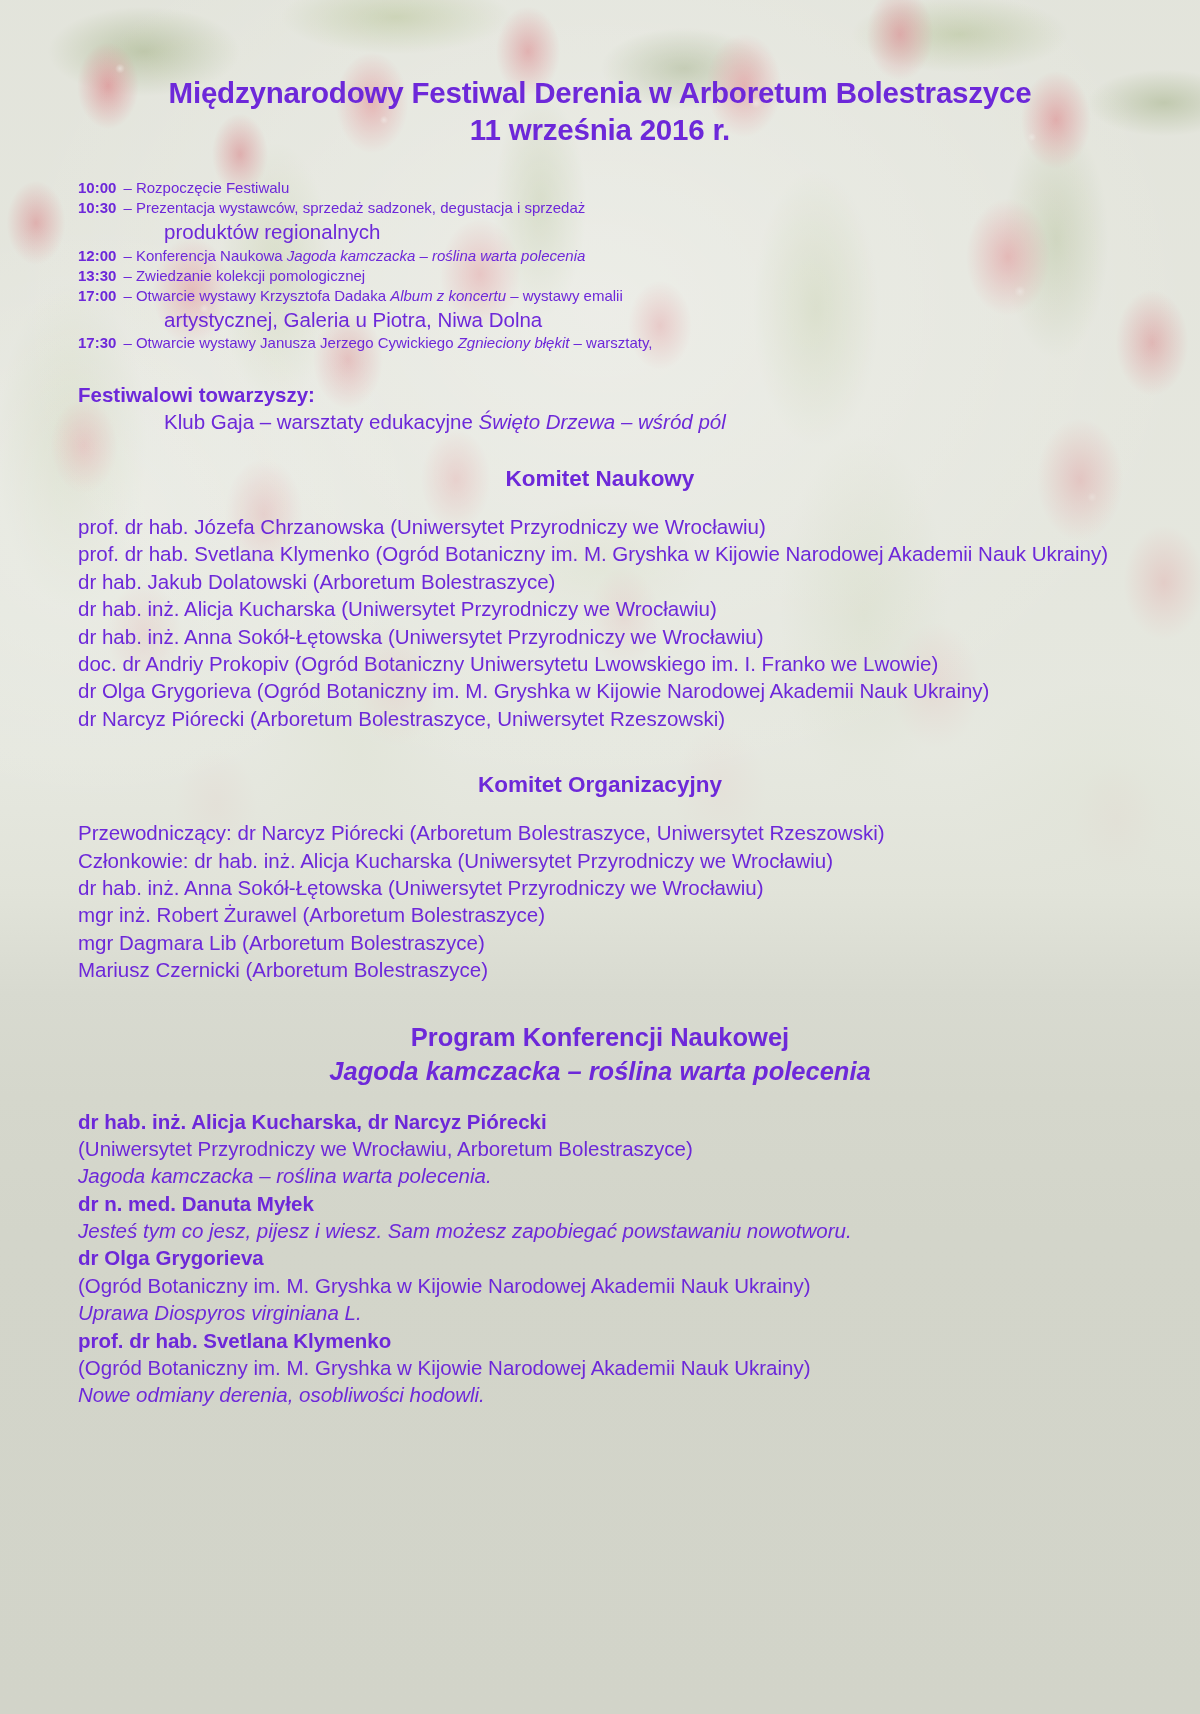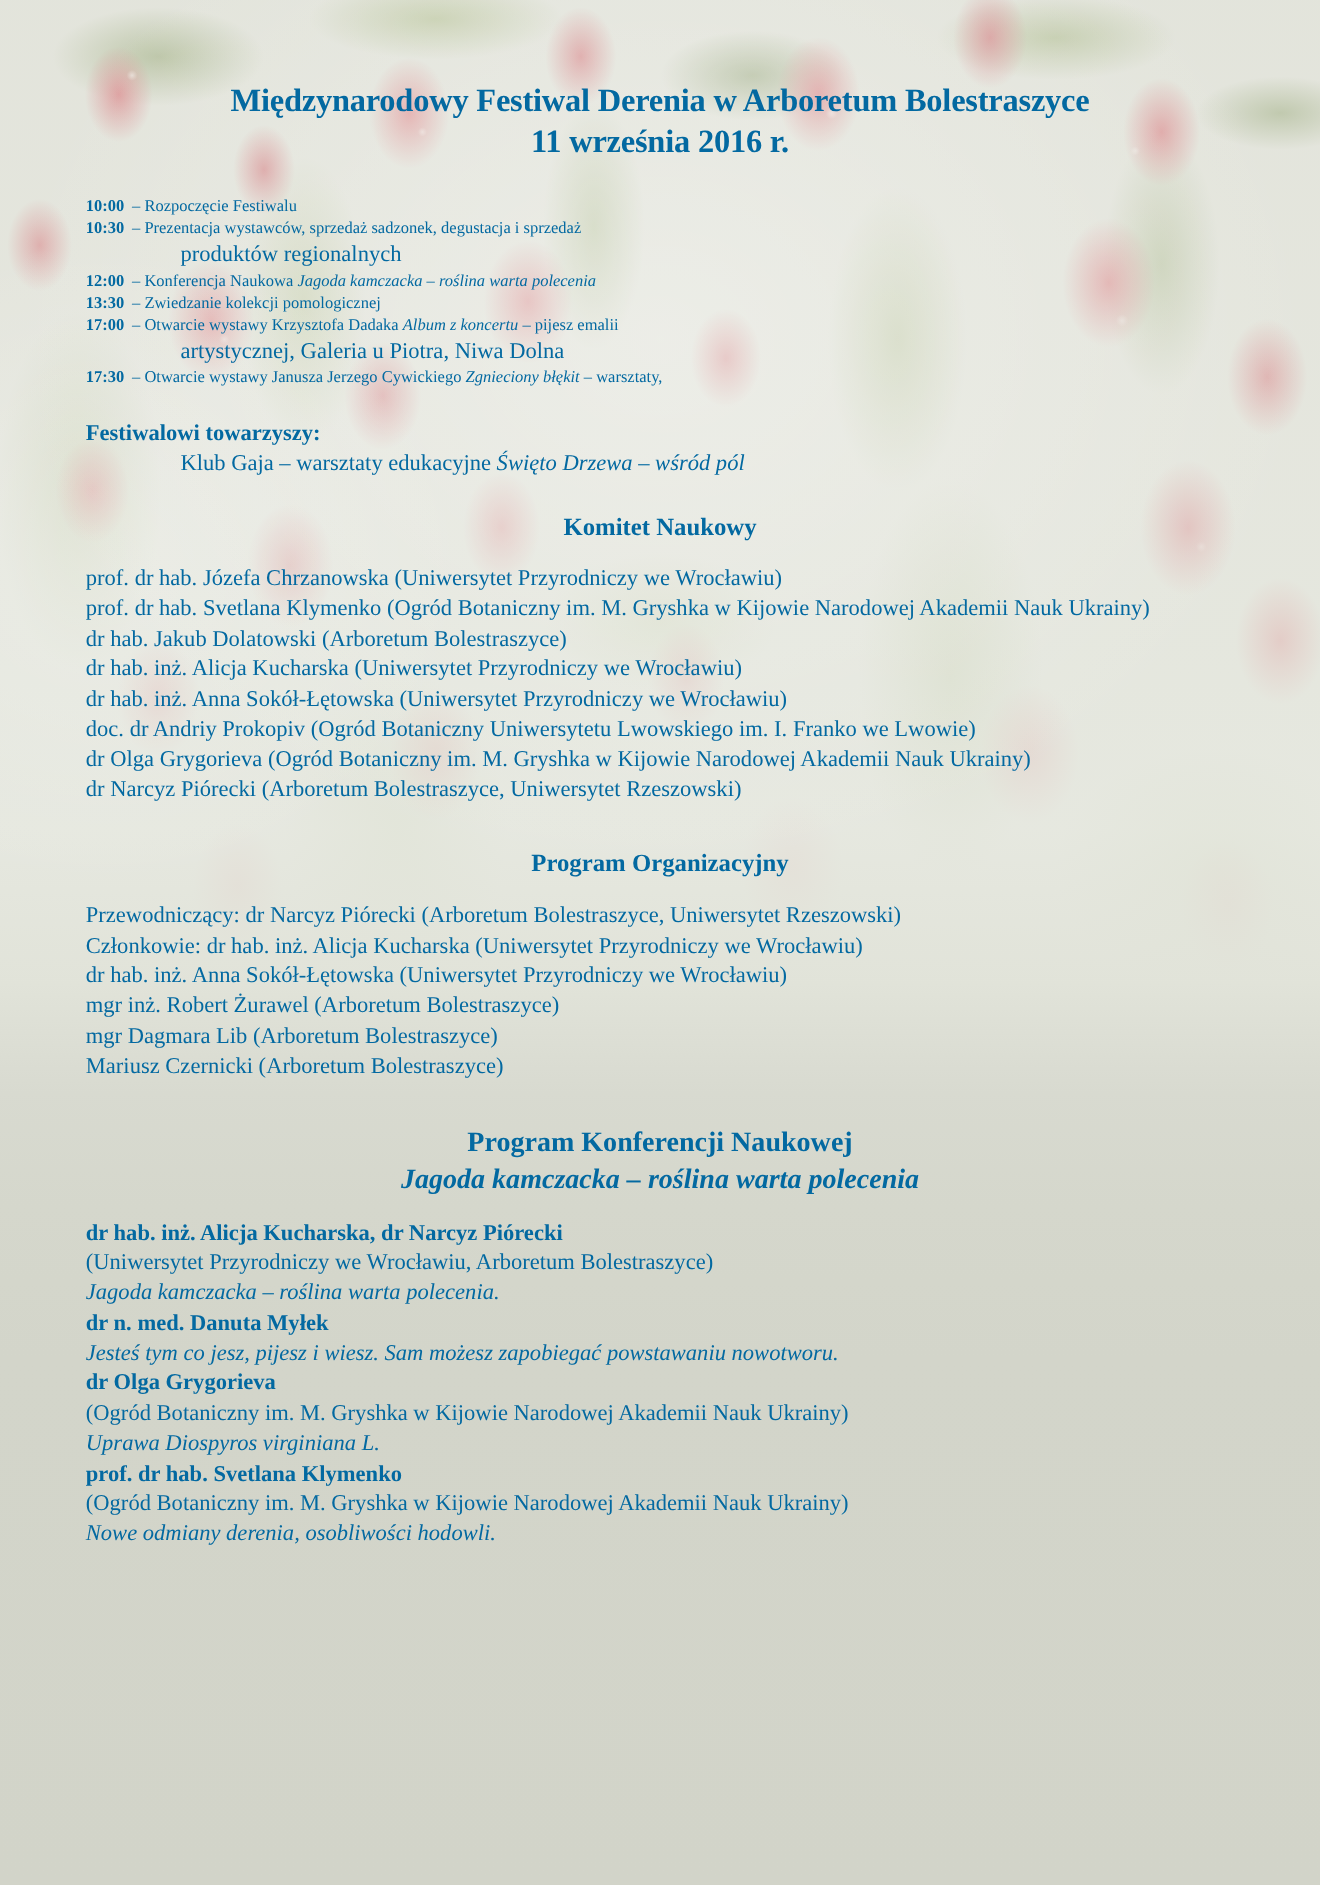--- a/index.html
+++ b/index.html
@@ -91,21 +91,21 @@
       #d3d5ca 72%,
       #d2d4c9 100%);
   }
   .vignette{
     background:
       radial-gradient(ellipse 70% 40% at 50% 18%, rgba(255,255,255,.30), transparent 72%),
       radial-gradient(ellipse 40% 25% at 8% 30%, rgba(255,255,255,.22), transparent 70%);
   }
 
   
-  .content{position:relative;z-index:5;color:#0369a1;font-family:Liberation Serif, serif;}
+  .content{position:relative;z-index:5;color:#6d28d9;}
 
   .title-block{
     text-align:center;
     padding:74px 70px 0 70px;
   }
   .title-line{
     font-weight:bold;
     font-size:29.5px;
     line-height:1.26;
     letter-spacing:-.2px;
@@ -202,21 +202,21 @@
           <span class="sched-text"><span>–</span> <span>Konferencja Naukowa </span><span class="it">Jagoda kamczacka – roślina warta polecenia</span><span></span></span>
         </div>
 
         <div class="sched-row">
           <span class="sched-time">13:30</span>
           <span class="sched-text"><span>–</span> <span>Zwiedzanie kolekcji pomologicznej</span></span>
         </div>
 
         <div class="sched-row">
           <span class="sched-time">17:00</span>
-          <span class="sched-text"><span>–</span> <span>Otwarcie wystawy Krzysztofa Dadaka </span><span class="it">Album z koncertu</span><span> – pijesz emalii</span></span>
+          <span class="sched-text"><span>–</span> <span>Otwarcie wystawy Krzysztofa Dadaka </span><span class="it">Album z koncertu</span><span> – wystawy emalii</span></span>
         </div>
         <div class="sched-cont">artystycznej, Galeria u Piotra, Niwa Dolna</div>
 
         <div class="sched-row">
           <span class="sched-time">17:30</span>
           <span class="sched-text"><span>–</span> <span>Otwarcie wystawy Janusza Jerzego Cywickiego </span><span class="it">Zgnieciony błękit</span><span> – warsztaty,</span></span>
         </div>
       </div>
 
       <div class="gap-md"></div>
@@ -237,21 +237,21 @@
         <div class="person-line">dr hab. inż. Alicja Kucharska (Uniwersytet Przyrodniczy we Wrocławiu)</div>
         <div class="person-line">dr hab. inż. Anna Sokół-Łętowska (Uniwersytet Przyrodniczy we Wrocławiu)</div>
         <div class="person-line">doc. dr Andriy Prokopiv (Ogród Botaniczny Uniwersytetu Lwowskiego im. I. Franko we Lwowie)</div>
         <div class="person-line">dr Olga Grygorieva (Ogród Botaniczny im. M. Gryshka w Kijowie Narodowej Akademii Nauk Ukrainy)</div>
         <div class="person-line">dr Narcyz Piórecki (Arboretum Bolestraszyce, Uniwersytet Rzeszowski)</div>
       </div>
 
       <div class="gap-lg"></div>
 
       <div>
-        <div class="section-head">Program Organizacyjny</div>
+        <div class="section-head">Komitet Organizacyjny</div>
         <div class="gap-sm"></div>
         <div class="person-line">Przewodniczący: dr Narcyz Piórecki (Arboretum Bolestraszyce, Uniwersytet Rzeszowski)</div>
         <div class="person-line">Członkowie: dr hab. inż. Alicja Kucharska (Uniwersytet Przyrodniczy we Wrocławiu)</div>
         <div class="person-line">dr hab. inż. Anna Sokół-Łętowska (Uniwersytet Przyrodniczy we Wrocławiu)</div>
         <div class="person-line">mgr inż. Robert Żurawel (Arboretum Bolestraszyce)</div>
         <div class="person-line">mgr Dagmara Lib (Arboretum Bolestraszyce)</div>
         <div class="person-line">Mariusz Czernicki (Arboretum Bolestraszyce)</div>
       </div>
 
       <div class="gap-lg"></div>

